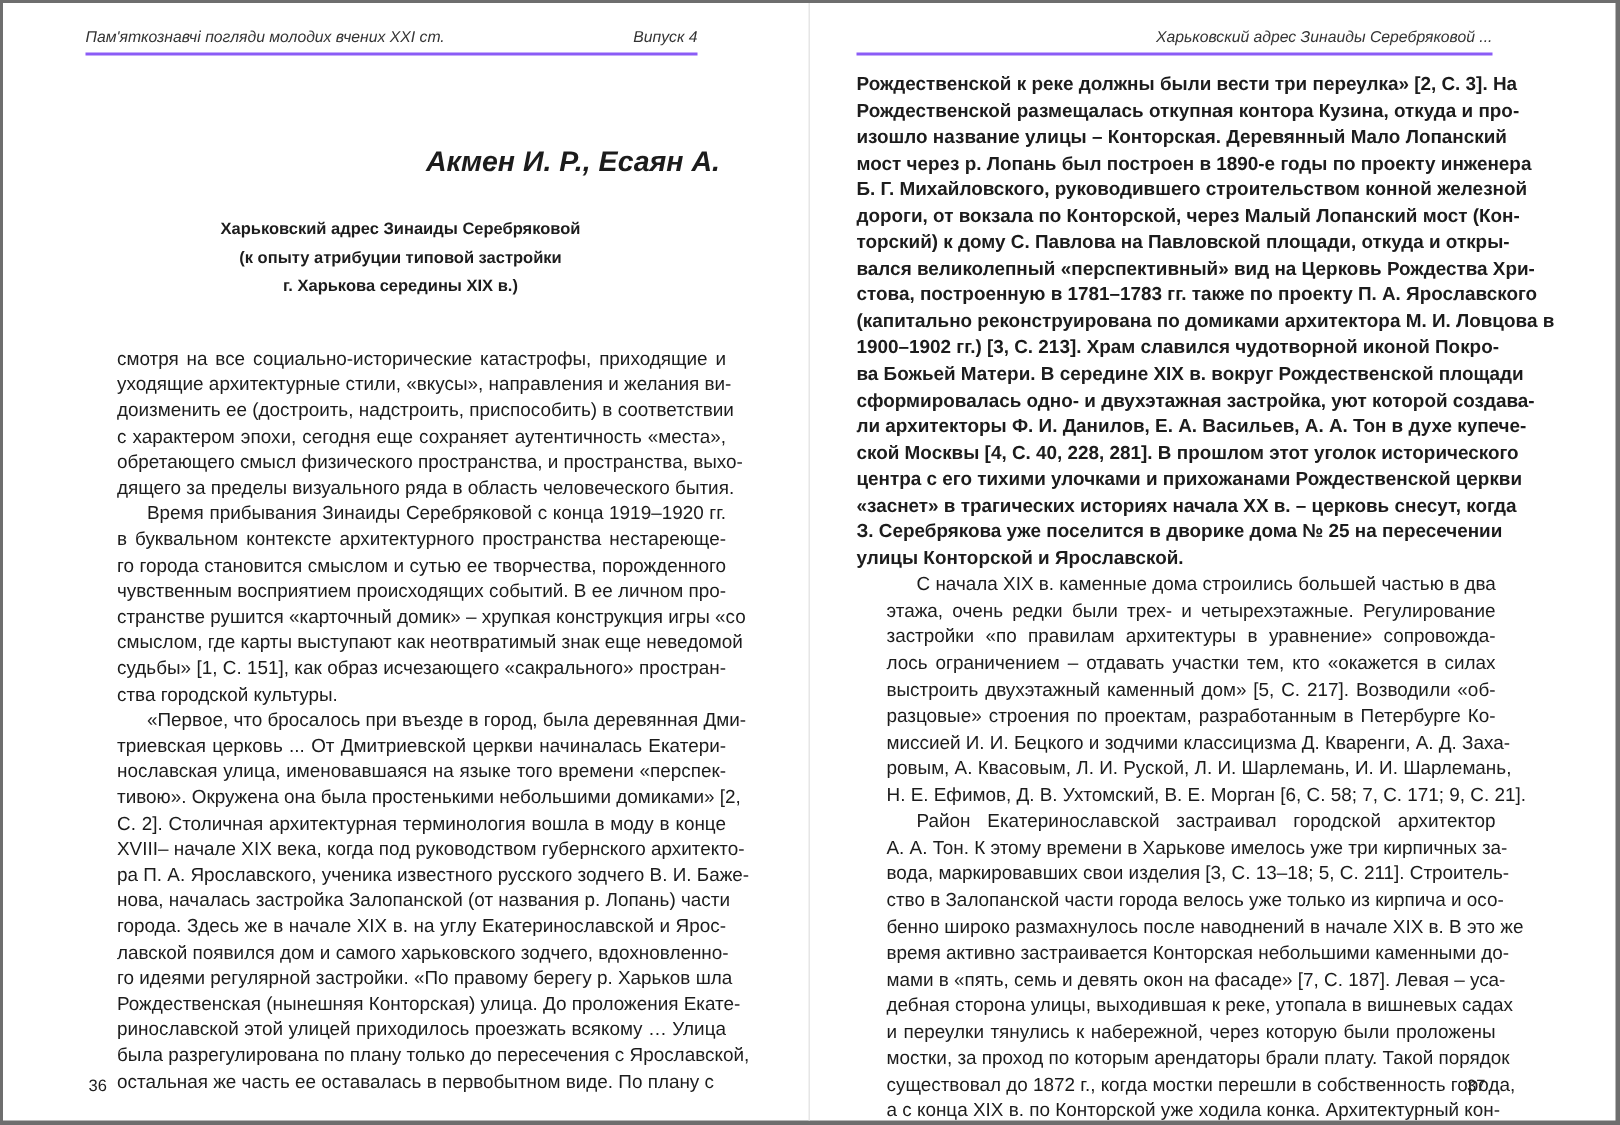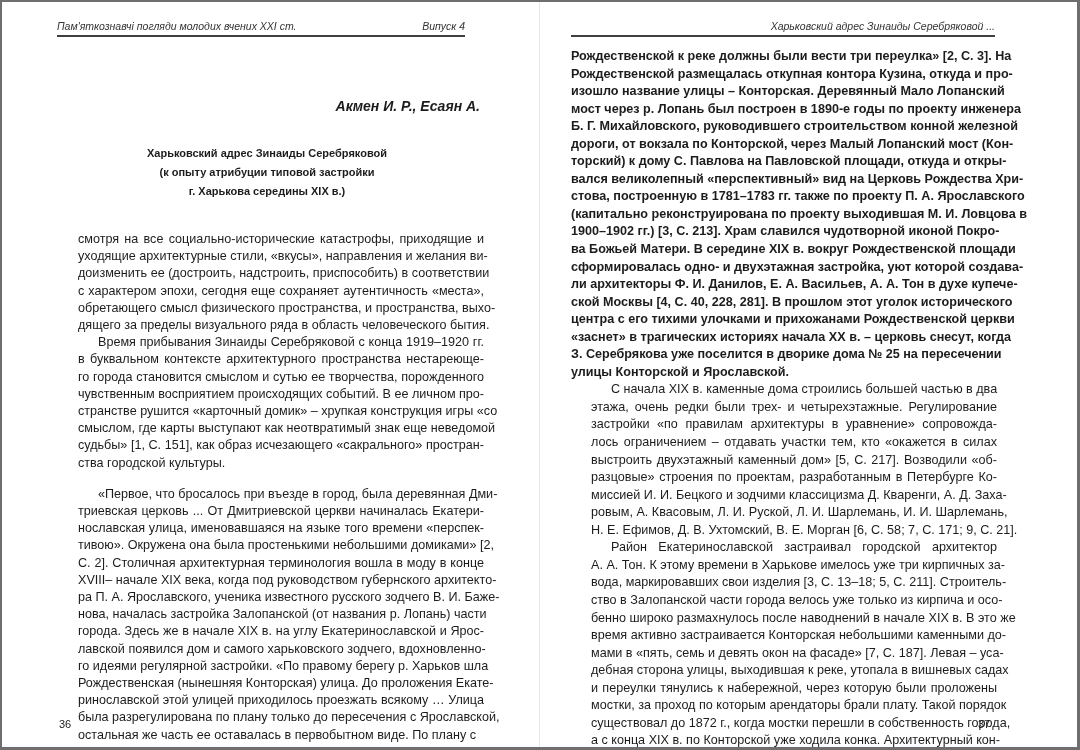--- a/index.html
+++ b/index.html
@@ -11,29 +11,29 @@
   }
   .spread {
     position: absolute; left: 2px; top: 2px; width: 1075px; height: 745px;
     background: #ffffff; display: flex;
   }
   .page { position: relative; width: 537px; height: 745px; }
   .page.left { border-right: 1px solid #e6e6e6; }
   .running-head {
     position: absolute; top: 17px; height: 18px;
     font-size: 10.5px; font-style: italic; color: #333;
-    border-bottom: 2px solid #404040;
-    display: flex; justify-content: space-between; align-items: flex-end;
+    border-bottom: 2px solid #8b5cf6;
+    display: flex; justify-content: space-between; 
     padding-bottom: 3px; box-sizing: border-box;
   }
   .left .running-head { left: 55px; width: 408px; }
   .right .running-head { left: 31px; width: 424px; justify-content: flex-end; }
   .authors {
     position: absolute; right: 59px; top: 96px;
-    font-size: 14px; font-weight: bold; font-style: italic;
+    font-size: 19px; font-weight: bold; font-style: italic;
   }
   .title {
     position: absolute; left: 55px; width: 420px; top: 142px;
     text-align: center; font-size: 11px; font-weight: bold; line-height: 19px;
   }
   .body-text {
     position: absolute; font-size: 12.6px; line-height: 17.2px;
     text-align: justify;
   }
   .left .body-text { left: 56px; width: 426px; top: 229px; }
@@ -76,21 +76,21 @@
           <span class="ln" style="padding-left: 20px;">Время прибывания Зинаиды Серебряковой с конца 1919–1920 гг.</span>
           <span class="ln">в буквальном контексте архитектурного пространства нестареюще-</span>
           <span class="ln">го города становится смыслом и сутью ее творчества, порожденного</span>
           <span class="ln">чувственным восприятием происходящих событий. В ее личном про-</span>
           <span class="ln">странстве рушится «карточный домик» – хрупкая конструкция игры «со</span>
           <span class="ln">смыслом, где карты выступают как неотвратимый знак еще неведомой</span>
           <span class="ln">судьбы» [1, С. 151], как образ исчезающего «сакрального» простран-</span>
           <span class="ln last">ства городской культуры.</span>
         </p>
         <p>
-          <span class="ln" style="padding-left: 20px; margin-top: 14px;">«Первое, что бросалось при въезде в город, была деревянная Дми-</span>
+          <span class="ln" style="padding-left: 20px;">«Первое, что бросалось при въезде в город, была деревянная Дми-</span>
           <span class="ln">триевская церковь ... От Дмитриевской церкви начиналась Екатери-</span>
           <span class="ln">нославская улица, именовавшаяся на языке того времени «перспек-</span>
           <span class="ln">тивою». Окружена она была простенькими небольшими домиками» [2,</span>
           <span class="ln">С. 2]. Столичная архитектурная терминология вошла в моду в конце</span>
           <span class="ln">XVIII– начале XIX века, когда под руководством губернского архитекто-</span>
           <span class="ln">ра П. А. Ярославского, ученика известного русского зодчего В. И. Баже-</span>
           <span class="ln">нова, началась застройка Залопанской (от названия р. Лопань) части</span>
           <span class="ln">города. Здесь же в начале XIX в. на углу Екатеринославской и Ярос-</span>
           <span class="ln">лавской появился дом и самого харьковского зодчего, вдохновленно-</span>
           <span class="ln">го идеями регулярной застройки. «По правому берегу р. Харьков шла</span>
@@ -110,21 +110,21 @@
         <p class="cont">
           <span class="ln">Рождественской к реке должны были вести три переулка» [2, С. 3]. На</span>
           <span class="ln">Рождественской размещалась откупная контора Кузина, откуда и про-</span>
           <span class="ln">изошло название улицы – Конторская. Деревянный Мало Лопанский</span>
           <span class="ln">мост через р. Лопань был построен в 1890-е годы по проекту инженера</span>
           <span class="ln">Б. Г. Михайловского, руководившего строительством конной железной</span>
           <span class="ln">дороги, от вокзала по Конторской, через Малый Лопанский мост (Кон-</span>
           <span class="ln">торский) к дому С. Павлова на Павловской площади, откуда и откры-</span>
           <span class="ln">вался великолепный «перспективный» вид на Церковь Рождества Хри-</span>
           <span class="ln">стова, построенную в 1781–1783 гг. также по проекту П. А. Ярославского</span>
-          <span class="ln">(капитально реконструирована по проекту выходившая М. И. Ловцова в</span>
+          <span class="ln">(капитально реконструирована по домиками архитектора М. И. Ловцова в</span>
           <span class="ln">1900–1902 гг.) [3, С. 213]. Храм славился чудотворной иконой Покро-</span>
           <span class="ln">ва Божьей Матери. В середине XIX в. вокруг Рождественской площади</span>
           <span class="ln">сформировалась одно- и двухэтажная застройка, уют которой создава-</span>
           <span class="ln">ли архитекторы Ф. И. Данилов, Е. А. Васильев, А. А. Тон в духе купече-</span>
           <span class="ln">ской Москвы [4, С. 40, 228, 281]. В прошлом этот уголок исторического</span>
           <span class="ln">центра с его тихими улочками и прихожанами Рождественской церкви</span>
           <span class="ln">«заснет» в трагических историях начала XX в. – церковь снесут, когда</span>
           <span class="ln">З. Серебрякова уже поселится в дворике дома № 25 на пересечении</span>
           <span class="ln last">улицы Конторской и Ярославской.</span>
         </p>

